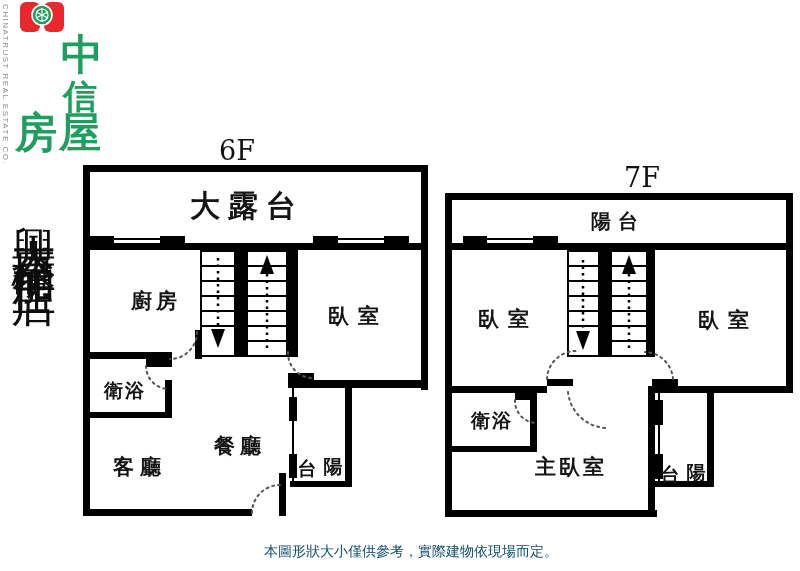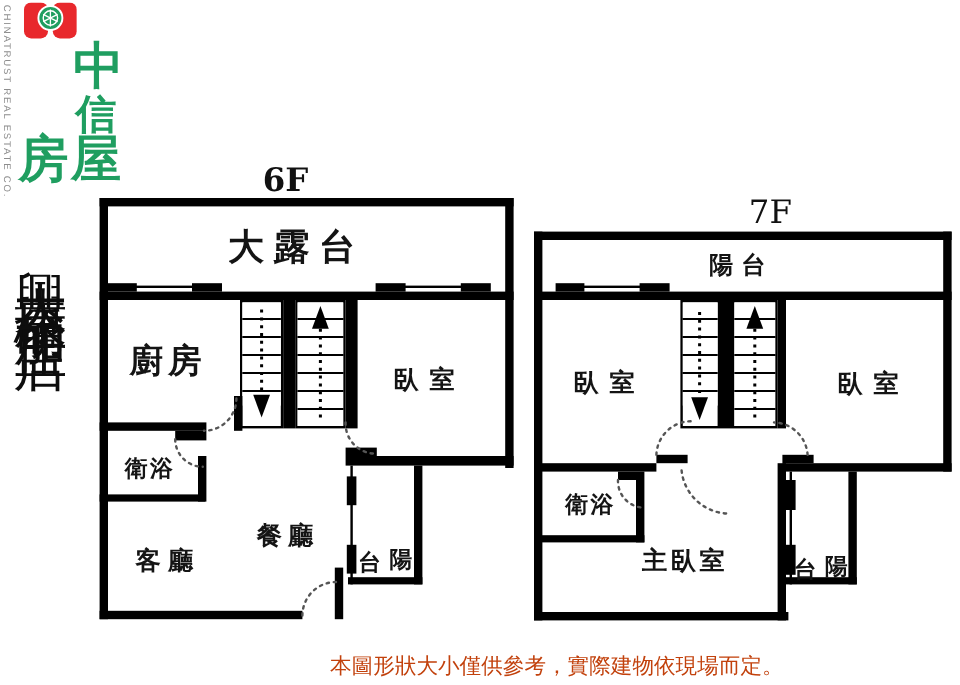--- a/index.html
+++ b/index.html
@@ -22,21 +22,21 @@
   .arc{fill:none;stroke:#555;stroke-width:2;stroke-dasharray:2 4;stroke-linecap:round;}
   .sline{stroke:#000;stroke-width:2.5;stroke-dasharray:2.5 4;fill:none;}
   .shead{fill:#000;}
   .logo-cjk{position:absolute;font-weight:bold;color:#1f9e60;line-height:1;
             font-family:"DejaVu Sans",sans-serif;}
   .en-vert{position:absolute;left:1px;top:4px;writing-mode:vertical-rl;font-size:8px;
            letter-spacing:1.5px;color:#8d8d8d;font-family:"Liberation Sans",sans-serif;}
   .store{position:absolute;left:9px;top:190px;writing-mode:vertical-rl;text-orientation:upright;
          font-family:"DejaVu Serif","Liberation Serif",serif;font-size:45px;letter-spacing:9px;
          color:#0d0d0d;line-height:1.1;}
-  .disc{position:absolute;left:275px;top:543px;font-size:18px;color:#c2410c;
+  .disc{position:absolute;left:264px;top:543px;font-size:14px;color:#0c4a6e;
         font-family:"DejaVu Sans",sans-serif;}
 </style>
 </head>
 <body>
 
 <div class="en-vert">CHINATRUST REAL ESTATE CO.</div>
 
 <svg class="overlay" style="left:20px;top:2px;" width="44" height="33" viewBox="0 0 44 33">
   <rect x="0" y="0" width="20" height="30" rx="6" fill="#e8282c"></rect>
   <rect x="24" y="0" width="20" height="30" rx="6" fill="#e8282c"></rect>
@@ -46,21 +46,21 @@
 </svg>
 
 <div class="logo-cjk" style="left:61px;top:34px;font-size:42px;">中</div>
 <div class="logo-cjk" style="left:63px;top:79px;font-size:34px;">信</div>
 <div class="logo-cjk" style="left:15px;top:112px;font-size:42px;">房</div>
 <div class="logo-cjk" style="left:59px;top:112px;font-size:42px;">屋</div>
 
 <div class="store">興大康橋加盟店</div>
 
 <div class="abs">
-  <div class="ftitle" style="left:219px;top:135px;font-weight:bold;">6F</div>
+  <div class="ftitle" style="left:219px;top:135px;">6F</div>
 
   <div class="w" style="left:83px;top:165px;width:345px;height:7px;"></div>
   <div class="w" style="left:83px;top:165px;width:7px;height:351px;"></div>
   <div class="w" style="left:421px;top:165px;width:7px;height:225px;"></div>
 
   <div class="w" style="left:83px;top:243px;width:345px;height:7px;"></div>
   <div class="thin" style="left:93px;top:238px;width:90px;height:2px;"></div>
   <div class="w" style="left:90px;top:236px;width:24px;height:7px;"></div>
   <div class="w" style="left:160px;top:236px;width:25px;height:7px;"></div>
   <div class="thin" style="left:316px;top:238px;width:90px;height:2px;"></div>
@@ -98,21 +98,21 @@
     <path class="arc" d="M66,206 A23 23 0 0 0 89,229"></path>
     <path class="arc" d="M208,192 A25 25 0 0 0 232,218"></path>
     <path class="arc" d="M172,353 A28 28 0 0 1 200,325"></path>
     <path class="sline" d="M138,98 V169"></path>
     <polygon class="shead" points="131,169 145,169 138,188"></polygon>
     <path class="sline" d="M187,114 V190"></path>
     <polygon class="shead" points="180,114 194,114 187,95"></polygon>
   </svg>
 
   <div class="lab" style="left:247px;top:206px;font-size:30px;letter-spacing:8px;">大露台</div>
-  <div class="lab" style="left:140px;top:301px;font-size:28px;letter-spacing:4px;">廚房</div>
+  <div class="lab" style="left:156px;top:301px;font-size:21px;letter-spacing:4px;">廚房</div>
   <div class="lab" style="left:358px;top:316px;font-size:21px;letter-spacing:9px;">臥室</div>
   <div class="lab" style="left:125px;top:391px;font-size:19px;letter-spacing:2px;">衛浴</div>
   <div class="lab" style="left:140px;top:467px;font-size:21px;letter-spacing:6px;">客廳</div>
   <div class="lab" style="left:240px;top:446px;font-size:21px;letter-spacing:5px;">餐廳</div>
   <div class="vlab" style="left:321px;top:444px;font-size:19px;letter-spacing:4px;">陽台</div>
 </div>
 
 <div class="abs">
   <div class="ftitle" style="left:624px;top:162px;">7F</div>
 

